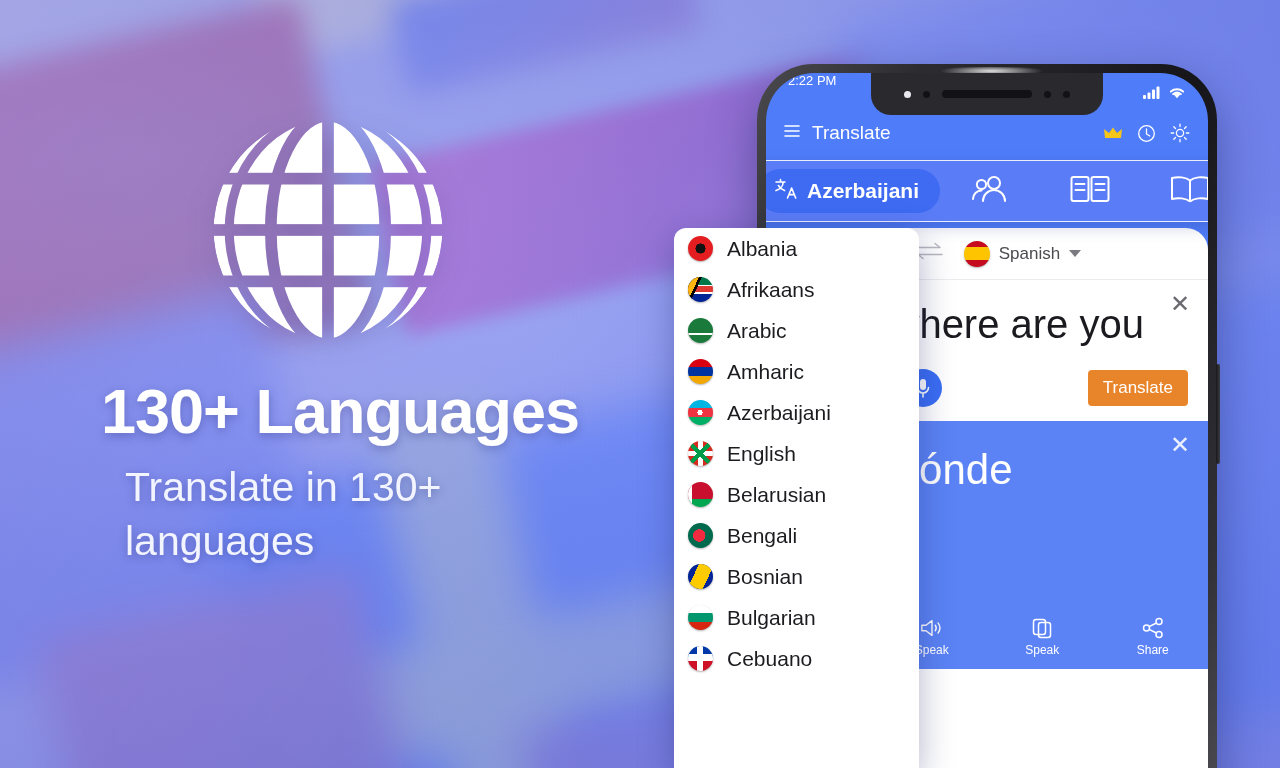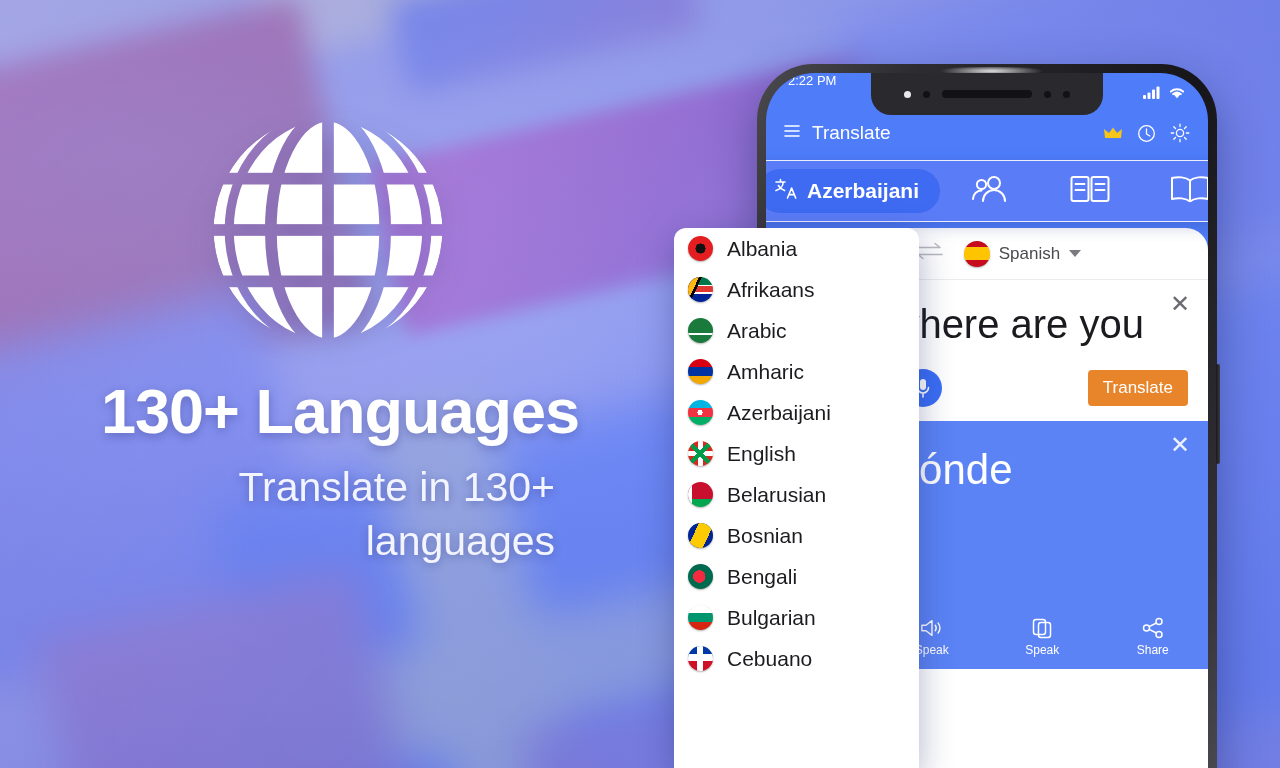--- a/index.html
+++ b/index.html
@@ -54,21 +54,21 @@
   .headline{
     margin-top:18px;
     font-size:63px; font-weight:bold; color:#ffffff;
     letter-spacing:-1px; line-height:1.05;
     text-shadow: 0 3px 10px rgba(40,45,120,.35);
     white-space:nowrap;
   }
   .subline{
     margin-top:16px;
     font-size:41px; color:#f2f4ff; font-weight:normal;
-    line-height:1.32; text-align:right; max-width:430px;
+    line-height:1.32; text-align:left; max-width:430px;
     text-shadow: 0 2px 9px rgba(40,45,120,.40);
   }
 
   
   .phone{
     position:absolute; left:757px; top:64px;
     width:460px; height:760px;
   }
   .phone-frame{
     position:absolute; inset:0;
@@ -503,34 +503,34 @@
     </div>
     <div class="dd-item">
       <span class="flagball">
         <i style="background:linear-gradient(#c8102e 0 66%,#00a650 66% 100%)"></i>
         <i style="background:linear-gradient(90deg,#fff 0 18%,transparent 18%)"></i>
       </span>
       <span>Belarusian</span>
     </div>
     <div class="dd-item">
       <span class="flagball">
+        <i style="background:#006a4e"></i>
+        <i style="background:radial-gradient(circle at 45% 50%, #f42a41 0 33%, transparent 34%)"></i>
+      </span>
+      <span>Bengali</span>
+    </div>
+    <div class="dd-item">
+      <span class="flagball">
         <i style="background:#002395"></i>
         <i style="background:linear-gradient(115deg,transparent 0 30%,#fecb00 30% 72%,transparent 72%)"></i>
       </span>
       <span>Bosnian</span>
     </div>
     <div class="dd-item">
       <span class="flagball">
-        <i style="background:#006a4e"></i>
-        <i style="background:radial-gradient(circle at 45% 50%, #f42a41 0 33%, transparent 34%)"></i>
-      </span>
-      <span>Bengali</span>
-    </div>
-    <div class="dd-item">
-      <span class="flagball">
         <i style="background:linear-gradient(#ffffff 0 33%,#00966e 33% 67%,#d62612 67% 100%)"></i>
       </span>
       <span>Bulgarian</span>
     </div>
     <div class="dd-item">
       <span class="flagball">
         <i style="background:linear-gradient(#0038a8 0 50%,#ce1126 50% 100%)"></i>
         <i style="background:linear-gradient(90deg,transparent 0 36%,#fff 36% 60%,transparent 60%),linear-gradient(transparent 0 30%,#fff 30% 58%,transparent 58%)"></i>
       </span>
       <span>Cebuano</span>

